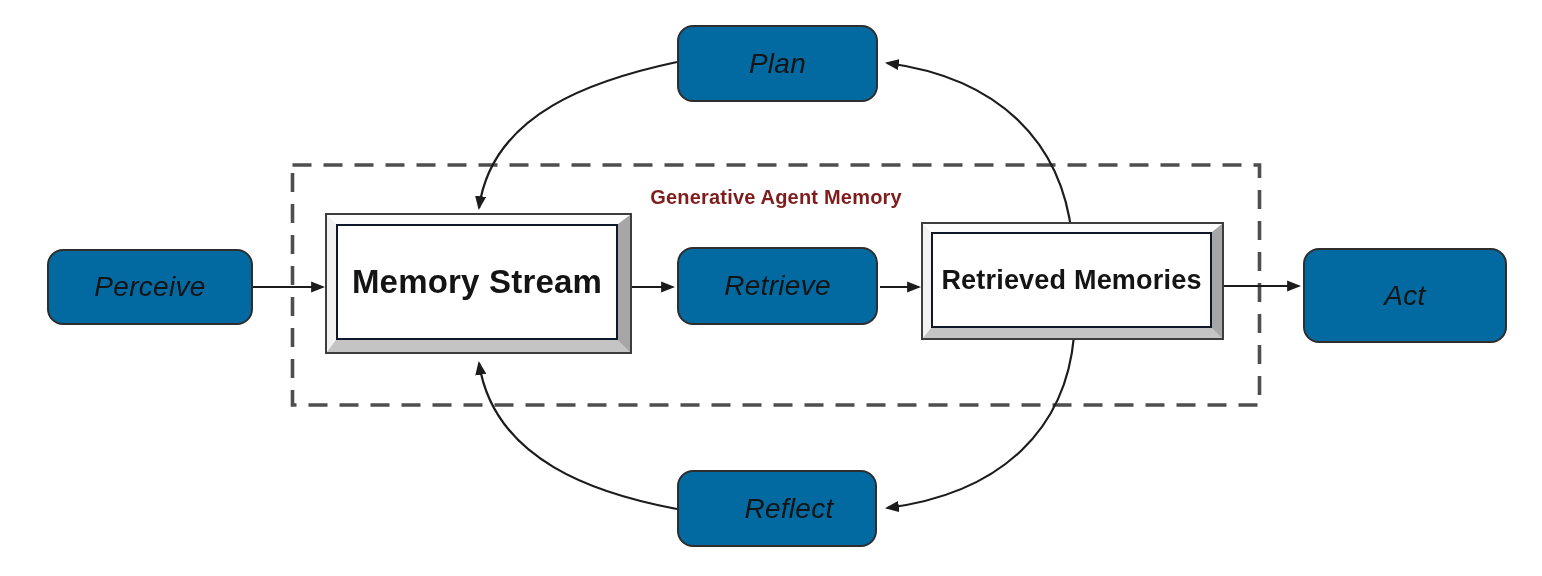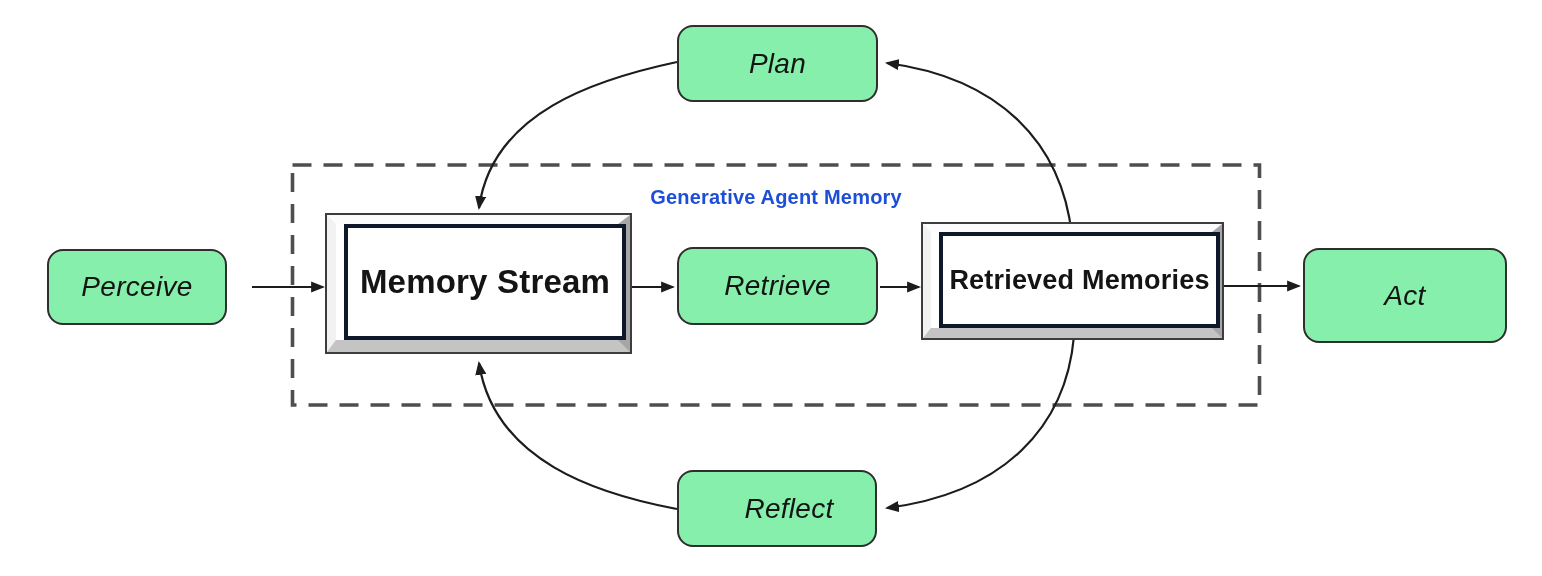--- a/index.html
+++ b/index.html
@@ -19,21 +19,21 @@
   }
   .edge{
     fill:none;
     stroke:#1c1c1c;
     stroke-width:2.2;
   }
   .pill{
     position:absolute;
     z-index:2;
     box-sizing:border-box;
-    background:#86efac;
+    background:#0369a1;
     border:2.2px solid #2e2e2e;
     border-radius:16px;
     display:flex;
     align-items:center;
     justify-content:center;
     font-style:italic;
     font-weight:500;
     font-size:28px;
     letter-spacing:0.3px;
   }
@@ -42,55 +42,54 @@
     z-index:2;
     box-sizing:border-box;
     background:#ffffff;
     border-style:solid;
     outline:2px solid #3d3d3d;
   }
   .frame .inner{
     width:100%;
     height:100%;
     box-sizing:border-box;
-    border:4px solid #0f172a;
+    border:2px solid #0f172a;
     background:#ffffff;
     display:flex;
     align-items:center;
     justify-content:center;
     font-weight:bold;
     font-style:normal;
-    margin-left:8px;
   }
   #node-memory-stream{
     left:327px;top:215px;width:303px;height:137px;
     border-width:9px 12px 12px 9px;
     border-color:#fcfcfc #a6a6a6 #c4c4c4 #f2f2f2;
   }
   #node-memory-stream .inner{font-size:33px;letter-spacing:0.2px;}
   #node-retrieved-memories{
     left:923px;top:224px;width:299px;height:114px;
     border-width:8px 10px 10px 8px;
     border-color:#fcfcfc #a6a6a6 #c4c4c4 #f2f2f2;
   }
   #node-retrieved-memories .inner{font-size:27px;letter-spacing:0.2px;}
-  #node-perceive{left:47px;top:249px;width:180px;height:76px;}
+  #node-perceive{left:47px;top:249px;width:206px;height:76px;}
   #node-plan{left:677px;top:25px;width:201px;height:77px;}
   #node-retrieve{left:677px;top:247px;width:201px;height:78px;}
   #node-act{left:1303px;top:248px;width:204px;height:95px;}
   #node-reflect{left:677px;top:470px;width:200px;height:77px;padding-left:24px;}
   #group-label{
     position:absolute;
     z-index:2;
     left:561px;top:186px;width:430px;
     text-align:center;
     font-weight:bold;
     font-size:20px;
     letter-spacing:0.2px;
-    color:#1d4ed8;
+    color:#7f1d1d;
   }
 </style>
 </head>
 <body>
 
 <div id="canvas">
 
   <svg id="edges-layer" width="1542" height="576" viewBox="0 0 1542 576" xmlns="http://www.w3.org/2000/svg">
     <defs>
       <marker id="arrow" viewBox="0 0 10 8" refX="8.5" refY="4" markerWidth="14" markerHeight="11.5" markerUnits="userSpaceOnUse" orient="auto">

